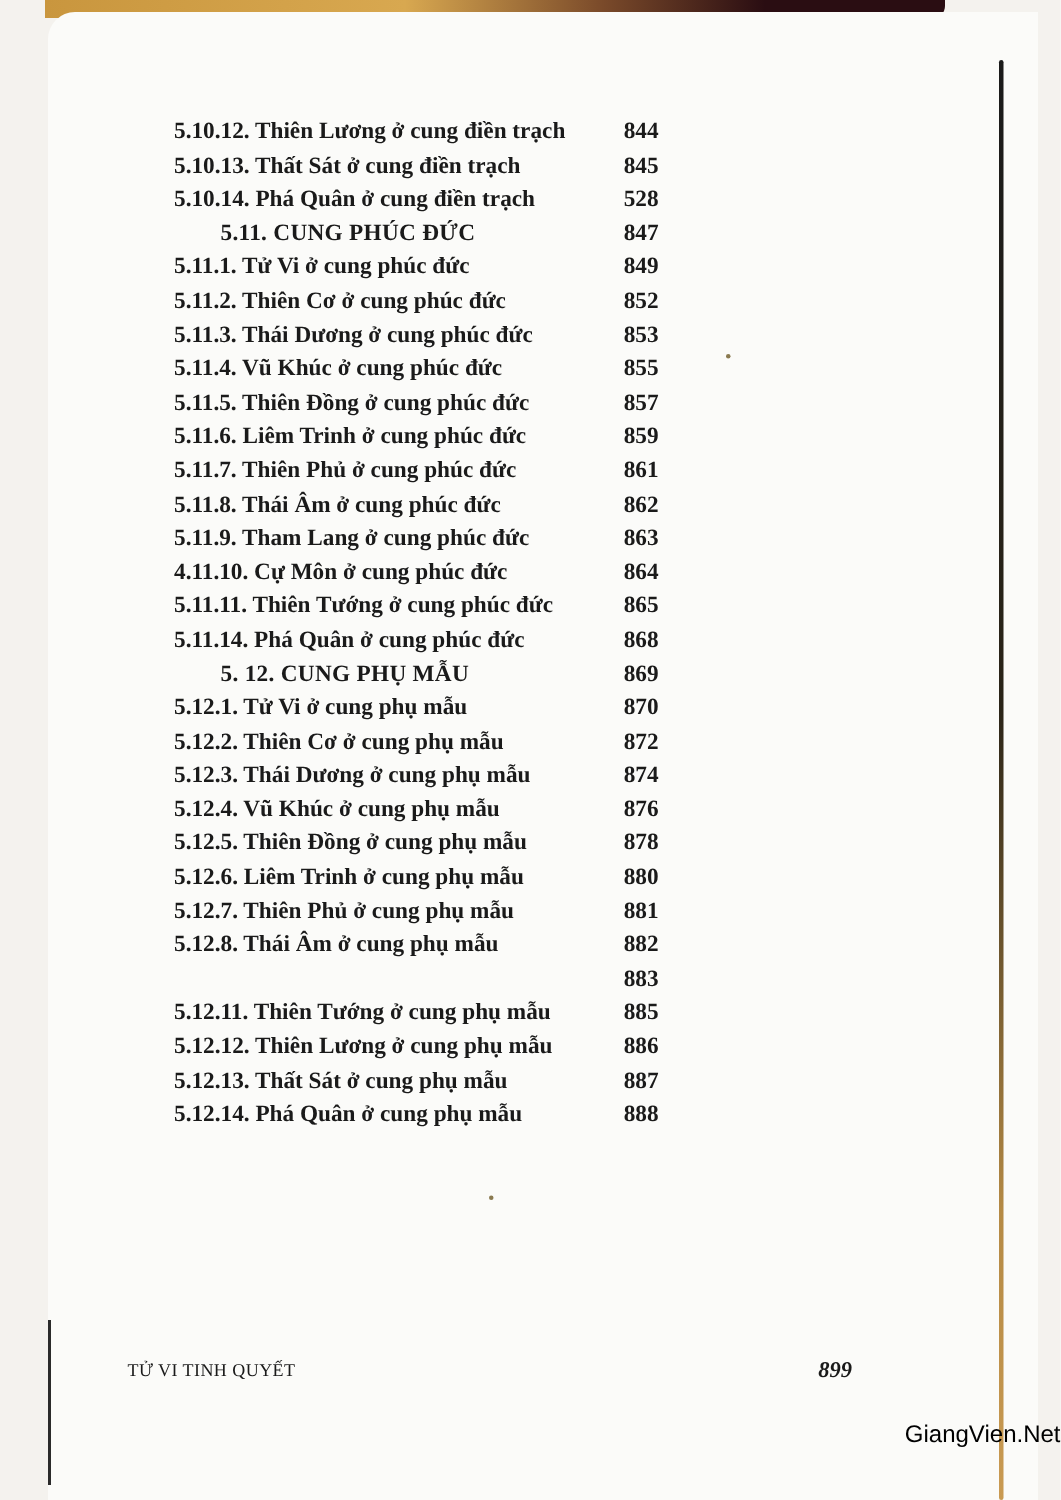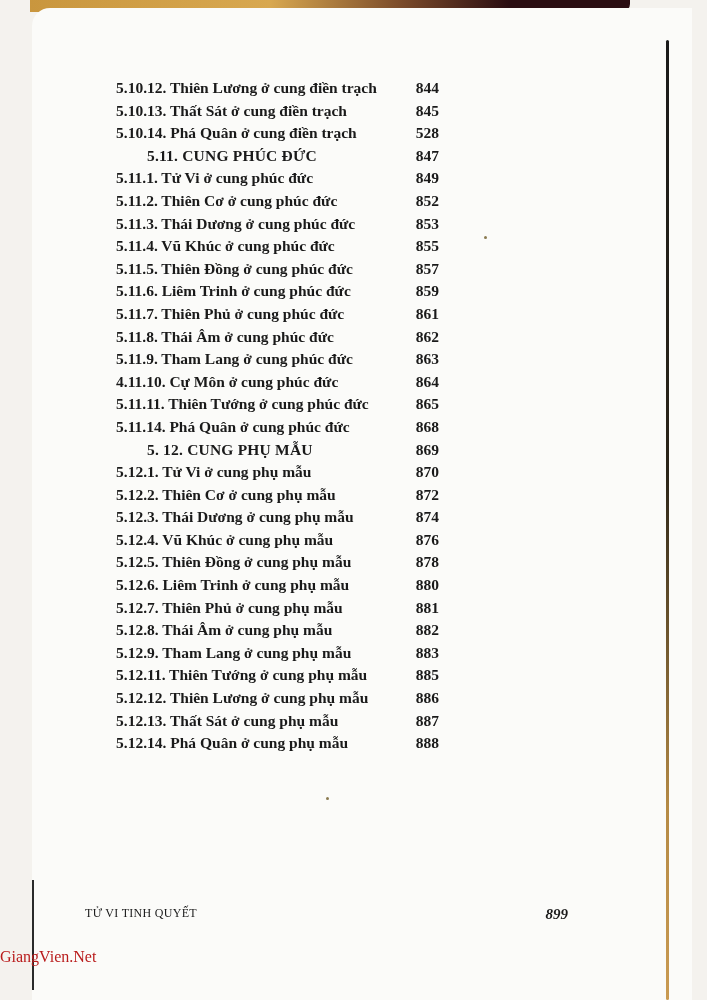--- a/index.html
+++ b/index.html
@@ -98,24 +98,24 @@
       font-size: 15px;
       font-weight: bold;
       font-style: italic;
       text-align: center;
     }
     .watermark {
       position: absolute;
       top: 948px;
       left: 0;
       width: 707px;
-      text-align: left;
-      font-family: Liberation Serif, serif;
+      text-align: right;
+      font-family: Liberation Sans, sans-serif;
       font-size: 16px;
-      color: #b91c1c;
+      color: #000000;
     }
     .dot-mark {
       position: absolute;
       width: 3px;
       height: 3px;
       border-radius: 50%;
       background: #8a7a50;
     }
   </style>
 </head>
@@ -223,21 +223,20 @@
     </div>
     <div class="toc-row">
       <span class="label">5.12.7. Thiên Phủ ở cung phụ mẫu</span>
       <span class="page-num">881</span>
     </div>
     <div class="toc-row">
       <span class="label">5.12.8. Thái Âm ở cung phụ mẫu</span>
       <span class="page-num">882</span>
     </div>
     <div class="toc-row">
-      <span class="label">5.12.9. Tham Lang ở cung phụ mẫu</span>
       <span class="page-num">883</span>
     </div>
     <div class="toc-row">
       <span class="label">5.12.11. Thiên Tướng ở cung phụ mẫu</span>
       <span class="page-num">885</span>
     </div>
     <div class="toc-row">
       <span class="label">5.12.12. Thiên Lương ở cung phụ mẫu</span>
       <span class="page-num">886</span>
     </div>

